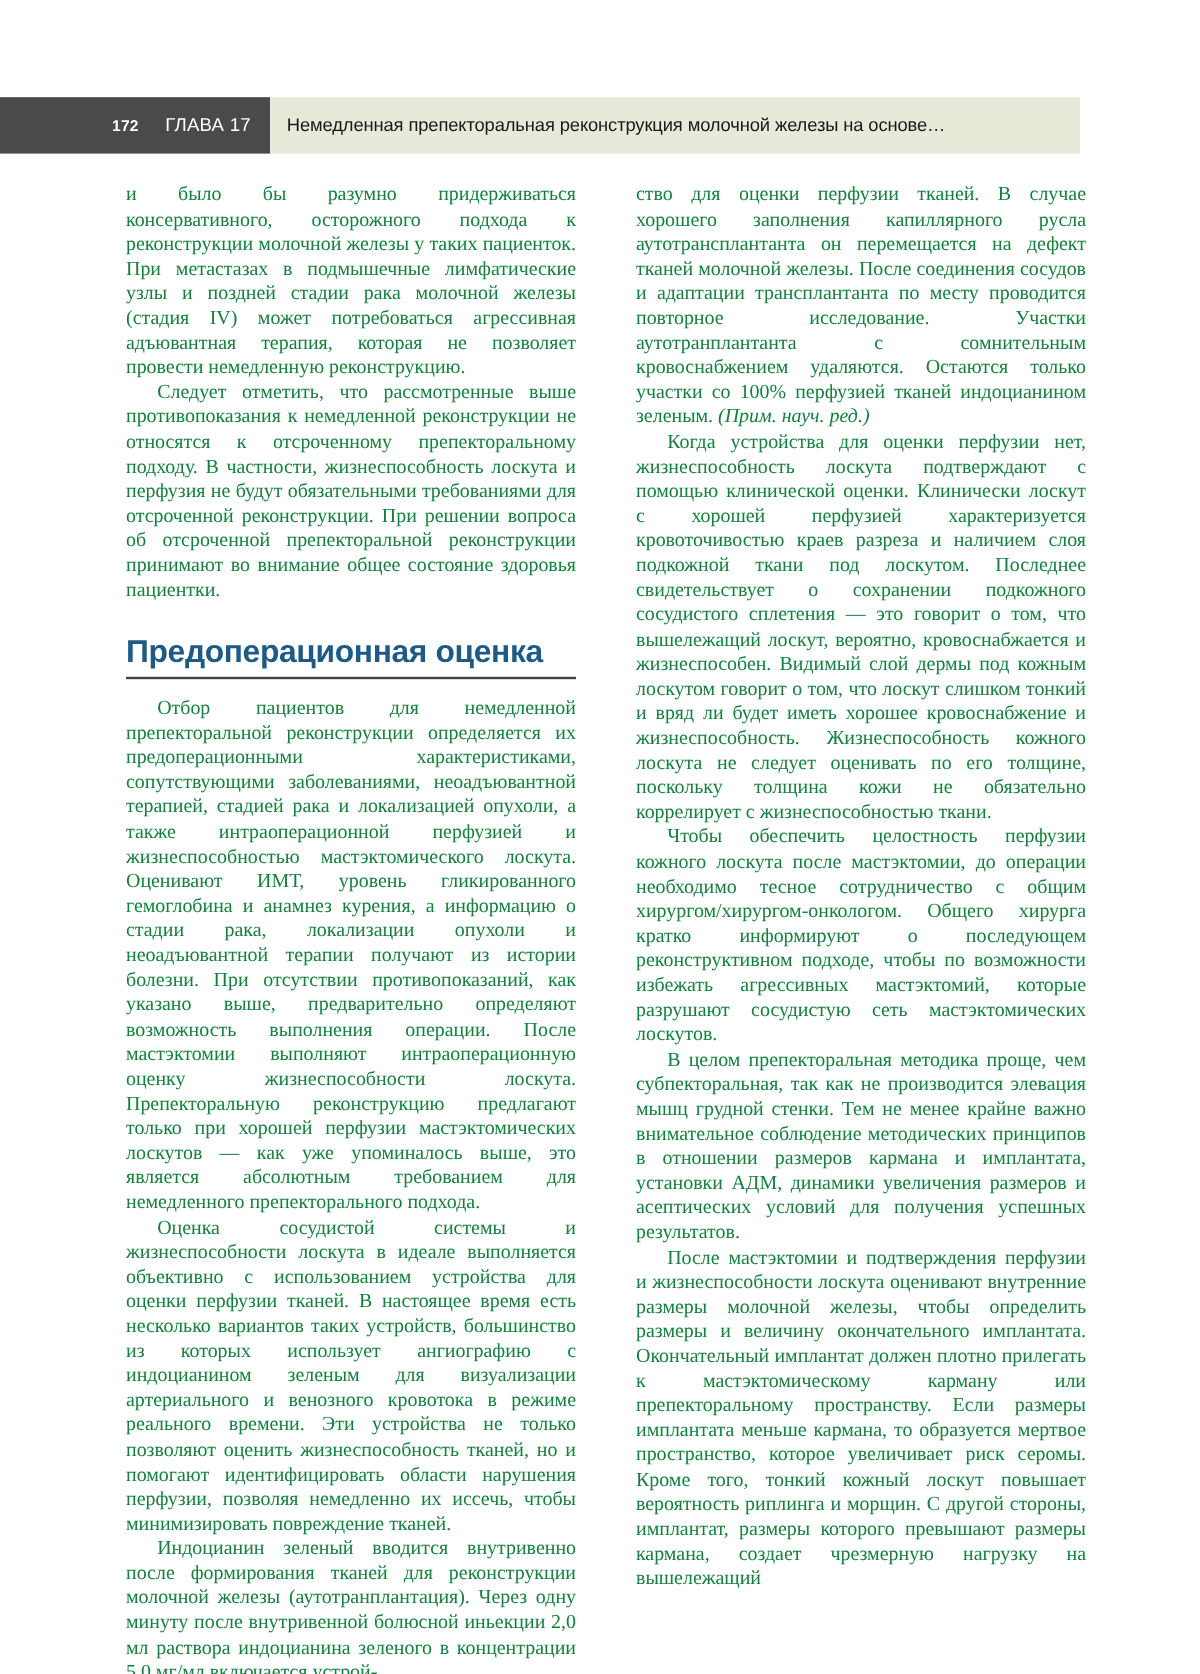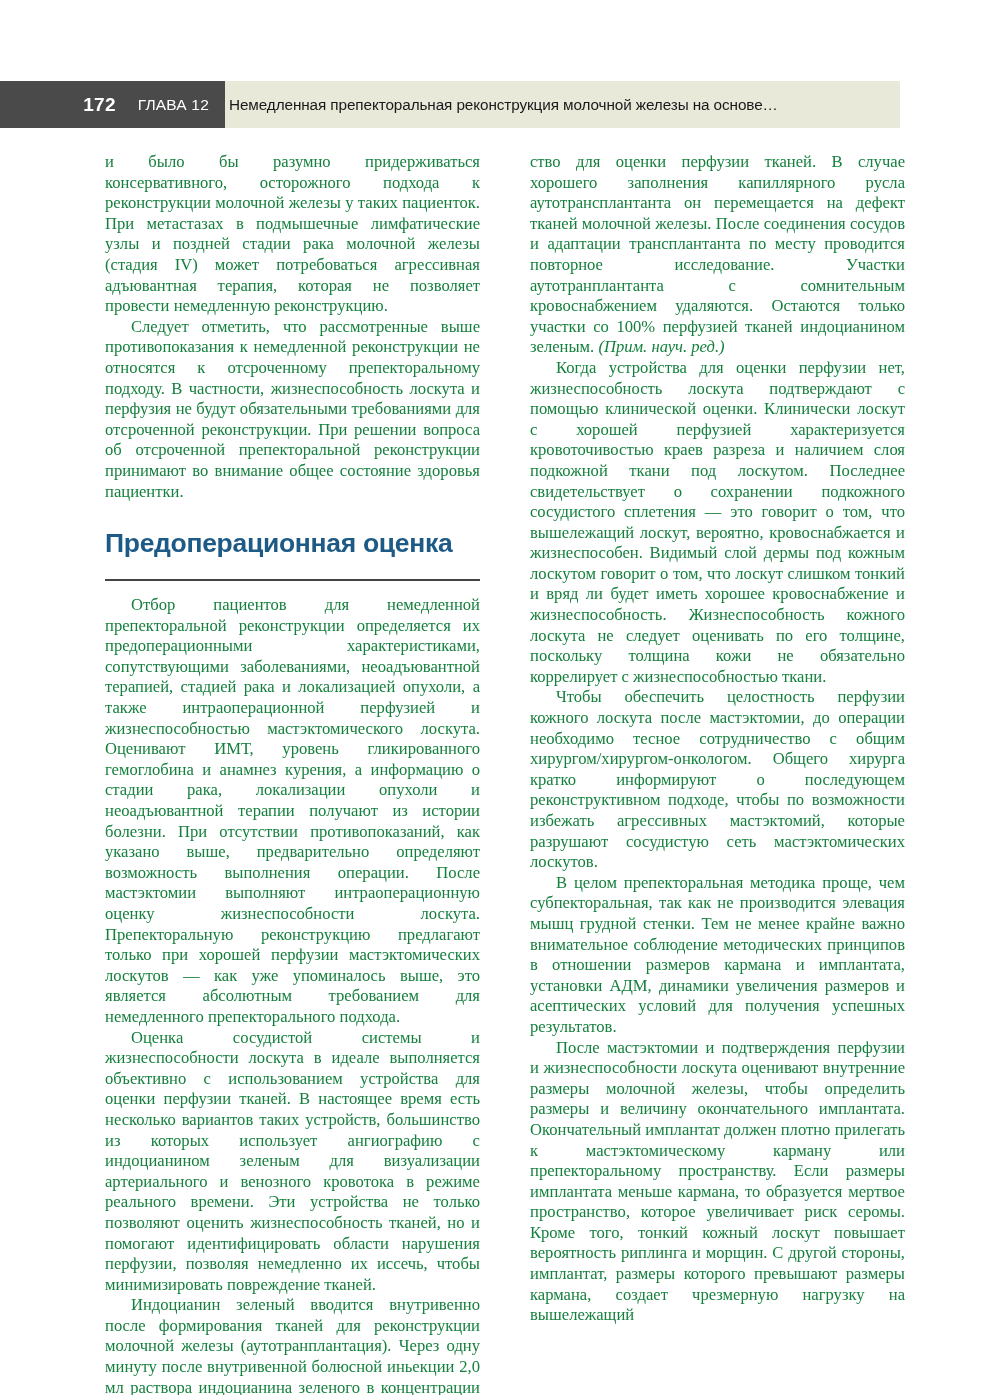--- a/index.html
+++ b/index.html
@@ -32,37 +32,37 @@
     display: flex;
     align-items: center;
     justify-content: flex-end;
     padding-right: 16px;
     box-sizing: border-box;
     gap: 22px;
   }
   .header-page-number {
     font-family: "Liberation Sans", "DejaVu Sans", sans-serif;
     font-weight: bold;
-    font-size: 19px;
+    font-size: 13px;
     color: #ffffff;
     letter-spacing: 0.2px;
   }
   .header-chapter {
     font-family: "Liberation Sans", "DejaVu Sans", sans-serif;
     font-size: 15.5px;
     color: #ffffff;
     letter-spacing: 0.2px;
     white-space: nowrap;
   }
   .header-light {
     flex: 1;
     background: #e8e9d9;
     display: flex;
     align-items: center;
-    padding-left: 4px;
+    padding-left: 14px;
     box-sizing: border-box;
   }
   .header-title {
     font-family: "Liberation Sans", "DejaVu Sans", sans-serif;
     font-size: 15.3px;
     color: #19191a;
     white-space: nowrap;
     letter-spacing: -0.1px;
   }
 
@@ -95,21 +95,21 @@
   p.para.cont {
     text-indent: 0;
   }
   p.para + p.para {
     margin-top: 0;
   }
 
   
   .section-heading {
     margin: 0;
-    padding: 0 0 20px 0;
+    padding: 0 0 5px 0;
     font-family: "Liberation Sans", "DejaVu Sans", sans-serif;
     font-weight: bold;
     font-size: 26.5px;
     line-height: 32px;
     color: #1d5a86;
     letter-spacing: -0.3px;
     border-bottom: 2px solid #444444;
   }
   .heading-block {
     margin-top: 25px;
@@ -122,21 +122,21 @@
   em.note {
     font-style: italic;
   }
 </style>
 </head>
 <body>
 
 <div class="page-header">
   <div class="header-dark">
     <span class="header-page-number">172</span>
-    <span class="header-chapter">ГЛАВА 12</span>
+    <span class="header-chapter">ГЛАВА 17</span>
   </div>
   <div class="header-light">
     <span class="header-title">Немедленная препекторальная реконструкция молочной железы на основе…</span>
   </div>
 </div>
 
 <div class="columns">
 
   <div class="col">
 

